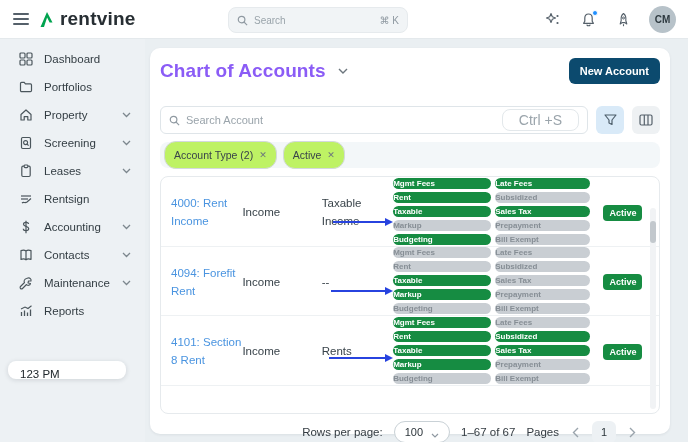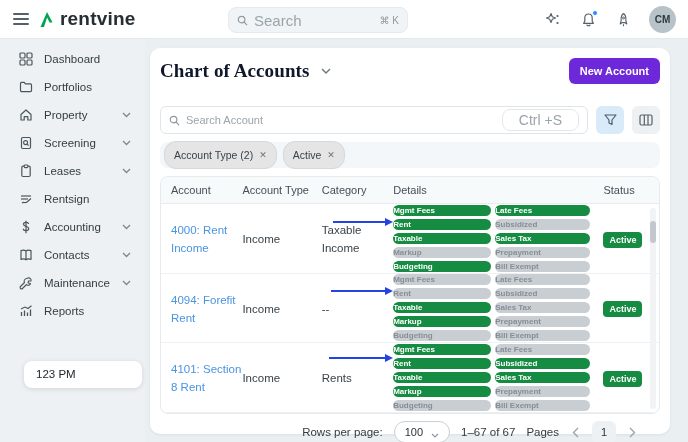--- a/index.html
+++ b/index.html
@@ -6,54 +6,54 @@
   html,body { width:688px; height:442px; overflow:hidden; }
   body { font-family:"Liberation Sans", sans-serif; background:#eaeff2; position:relative; color:#2b343a; }
 
   
   .topbar { position:absolute; left:0; top:0; width:688px; height:39px; background:#fff; border-bottom:1px solid #e4e9ec; display:flex; align-items:center; z-index:5; }
   .hamburger { width:16px; height:12px; margin-left:13px; display:flex; flex-direction:column; justify-content:space-between; cursor:pointer; }
   .hamburger span { display:block; height:1.6px; background:#55606a; border-radius:1px; }
   .logo-wrap { display:flex; align-items:center; gap:5px; margin-left:10px; }
   .logo-text { font-size:19px; font-weight:700; color:#272e33; letter-spacing:.2px; }
   .global-search { position:absolute; left:228px; top:7px; width:180px; height:26px; background:#f1f4f6; border:1px solid #e6eaed; border-radius:8px; display:flex; align-items:center; padding:0 8px; gap:6px; }
-  .global-search input { flex:1; border:none; outline:none; background:transparent; font-size:15px; color:#333; font-family:"Liberation Sans",sans-serif; min-width:0; }
+  .global-search input { flex:1; border:none; outline:none; background:transparent; font-size:10px; color:#333; font-family:"Liberation Sans",sans-serif; min-width:0; }
   .global-search input::placeholder { color:#9aa4ab; }
   .kbd-hint { font-size:10px; color:#8f99a1; white-space:nowrap; }
   .top-icons { position:absolute; right:12px; top:0; height:39px; display:flex; align-items:center; gap:17px; }
   .icon-btn { position:relative; width:18px; height:18px; display:flex; align-items:center; justify-content:center; cursor:pointer; }
   .notif-dot { position:absolute; right:-1px; top:-1px; width:6px; height:6px; border-radius:50%; background:#1f8fff; border:1px solid #fff; }
   .avatar { width:27px; height:27px; border-radius:50%; background:#b7c2c9; color:#2e3a40; font-size:10px; font-weight:700; display:flex; align-items:center; justify-content:center; cursor:pointer; }
 
   
   .sidebar { position:absolute; left:0; top:39px; width:145px; height:403px; background:#edf1f4; padding-top:6px; }
   .side-item { height:28px; display:flex; align-items:center; padding:0 14px 0 18px; cursor:pointer; }
   .side-item .s-icon { width:15px; height:15px; margin-right:11px; display:flex; align-items:center; justify-content:center; color:#4b565c; flex-shrink:0; }
   .side-item .s-label { font-size:11.5px; color:#333d43; }
   .side-item .s-chev { margin-left:auto; color:#7d878e; display:flex; }
-  .time-popup { position:absolute; left:8px; top:361px; width:118px; height:27px; background:#fff; border-radius:8px; box-shadow:0 1px 5px rgba(20,30,40,.14); font-size:11.5px; color:#20282c; line-height:27px; padding-left:12px;margin-left:16px; }
+  .time-popup { position:absolute; left:8px; top:361px; width:118px; height:18px; background:#fff; border-radius:8px; box-shadow:0 1px 5px rgba(20,30,40,.14); font-size:11.5px; color:#20282c; line-height:27px; padding-left:12px; }
 
   
   .panel { position:absolute; left:150px; top:48px; width:520px; height:386px; background:#fff; border-radius:10px; box-shadow:0 1px 3px rgba(16,24,40,.07); padding:6px 10px 0 10px; }
   .title-row { height:34px; display:flex; align-items:center; }
-  .page-title { font-size:19px; font-weight:700; color:#0f172a; letter-spacing:.1px;font-family:Liberation Serif, serif; }
+  .page-title { font-size:19px; font-weight:700; color:#8b5cf6; letter-spacing:.1px; }
   .title-chev { margin-left:12px; color:#6c767d; display:flex; cursor:pointer; }
-  .btn-primary { margin-left:auto; background:#6d28d9; color:#fff; font-size:11px; font-weight:700; border:none; border-radius:6px; padding:7px 11px; cursor:pointer; font-family:"Liberation Sans",sans-serif; }
+  .btn-primary { margin-left:auto; background:#0c4a6e; color:#fff; font-size:11px; font-weight:700; border:none; border-radius:6px; padding:7px 11px; cursor:pointer; font-family:"Liberation Sans",sans-serif; }
 
   .search-row { margin-top:18px; display:flex; align-items:center; gap:8px; }
   .acct-search { flex:1; height:28px; border:1px solid #dfe5e9; border-radius:6px; display:flex; align-items:center; padding:0 8px; gap:6px; background:#fff; }
   .acct-search input { flex:1; border:none; outline:none; font-size:11px; color:#333; font-family:"Liberation Sans",sans-serif; min-width:0; }
   .acct-search input::placeholder { color:#9aa4ab; }
   .shortcut-badge { font-size:14px; color:#9aa4ab; border:1px solid #e3e8eb; border-radius:8px; padding:2px 16px; white-space:nowrap; }
   .sq-btn { width:28px; height:28px; border-radius:6px; border:none; display:flex; align-items:center; justify-content:center; cursor:pointer; flex-shrink:0; }
   .filter-btn { background:#d9eaf8; }
   .columns-btn { background:#eef1f3; }
 
   .chips-row { margin-top:8px; height:26px; background:#f3f7f9; border-radius:8px; display:flex; align-items:center; padding-left:4px; gap:6px; }
-  .chip { display:flex; align-items:center; gap:6px; background:#e5e5e5; border:1px solid #d3d9dd; border-radius:12px; padding:7px 9px; font-size:10.5px; color:#39434a; cursor:pointer; }
+  .chip { display:flex; align-items:center; gap:6px; background:#bef264; border:1px solid #d3d9dd; border-radius:12px; padding:7px 9px; font-size:10.5px; color:#39434a; cursor:pointer; }
   .chip .x { font-size:9px; color:#6c767d; }
 
   
   .table-card { position:relative; margin-top:8px; height:238px; border:1px solid #e6eaed; border-radius:8px; overflow:hidden; }
   .t-head { display:flex; height:27px; background:#f7fafb; border-bottom:1px solid #e8ecef; align-items:center; font-size:11px; color:#444f57; }
   .t-row { display:flex; height:69.5px; border-bottom:1px solid #eef1f3; align-items:center; }
   .c-account { width:82px; padding-left:10px; }
   .c-type { width:80px; }
   .c-category { width:72px; }
   .c-details { width:212px; }
@@ -309,27 +309,20 @@
       <span>Account Type (2)</span>
       <span class="x">✕</span>
     </div>
     <div class="chip">
       <span>Active</span>
       <span class="x">✕</span>
     </div>
   </div>
 
   <div class="table-card">
-    <div class="t-head">
-      <div class="c-account">Account</div>
-      <div class="c-type">Account Type</div>
-      <div class="c-category">Category</div>
-      <div class="c-details">Details</div>
-      <div class="c-status">Status</div>
-    </div>
     <div>
   <div class="t-row">
     <div class="c-account"><span class="acct-link">4000: Rent Income</span></div>
     <div class="c-type"><span class="cell-text">Income</span></div>
     <div class="c-category"><span class="cell-text">Taxable Income</span></div>
     <div class="c-details">
             <div class="badge-grid">
               <span class="pill" data-state="on">Mgmt Fees</span>
               <span class="pill" data-state="on">Late Fees</span>
               <span class="pill" data-state="on">Rent</span>

